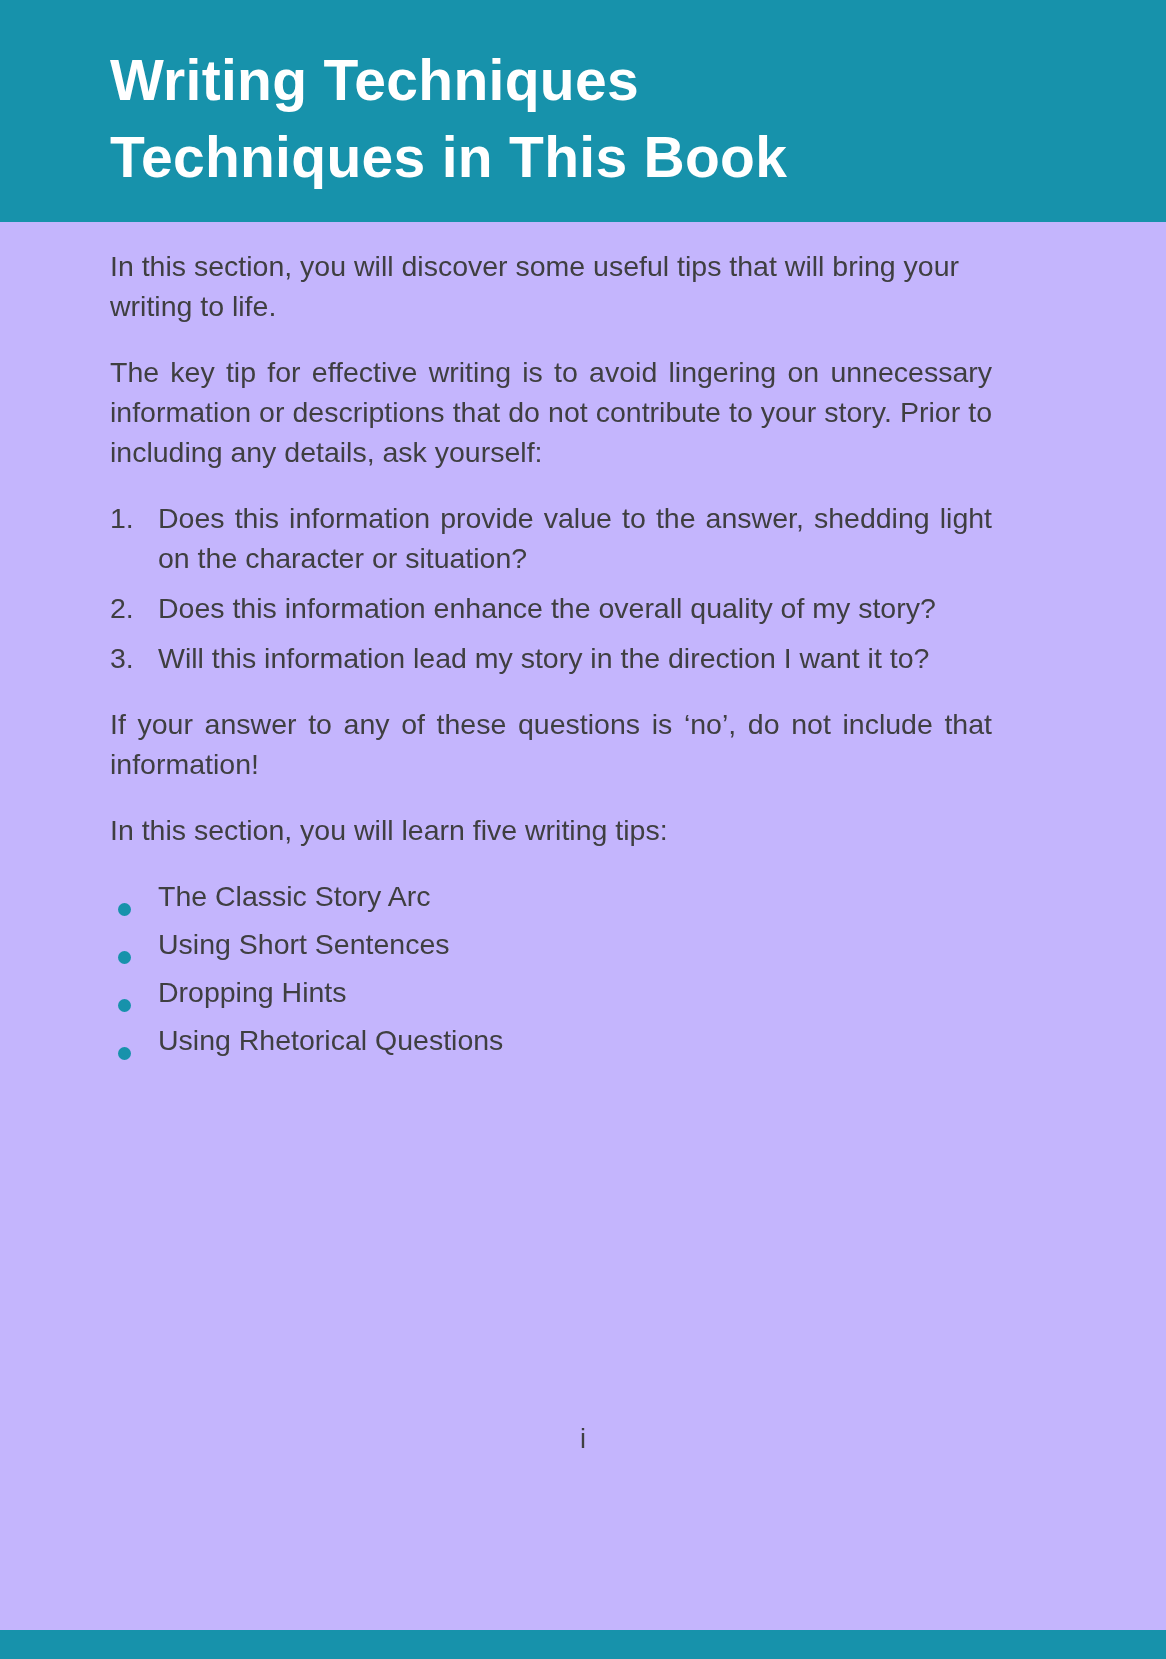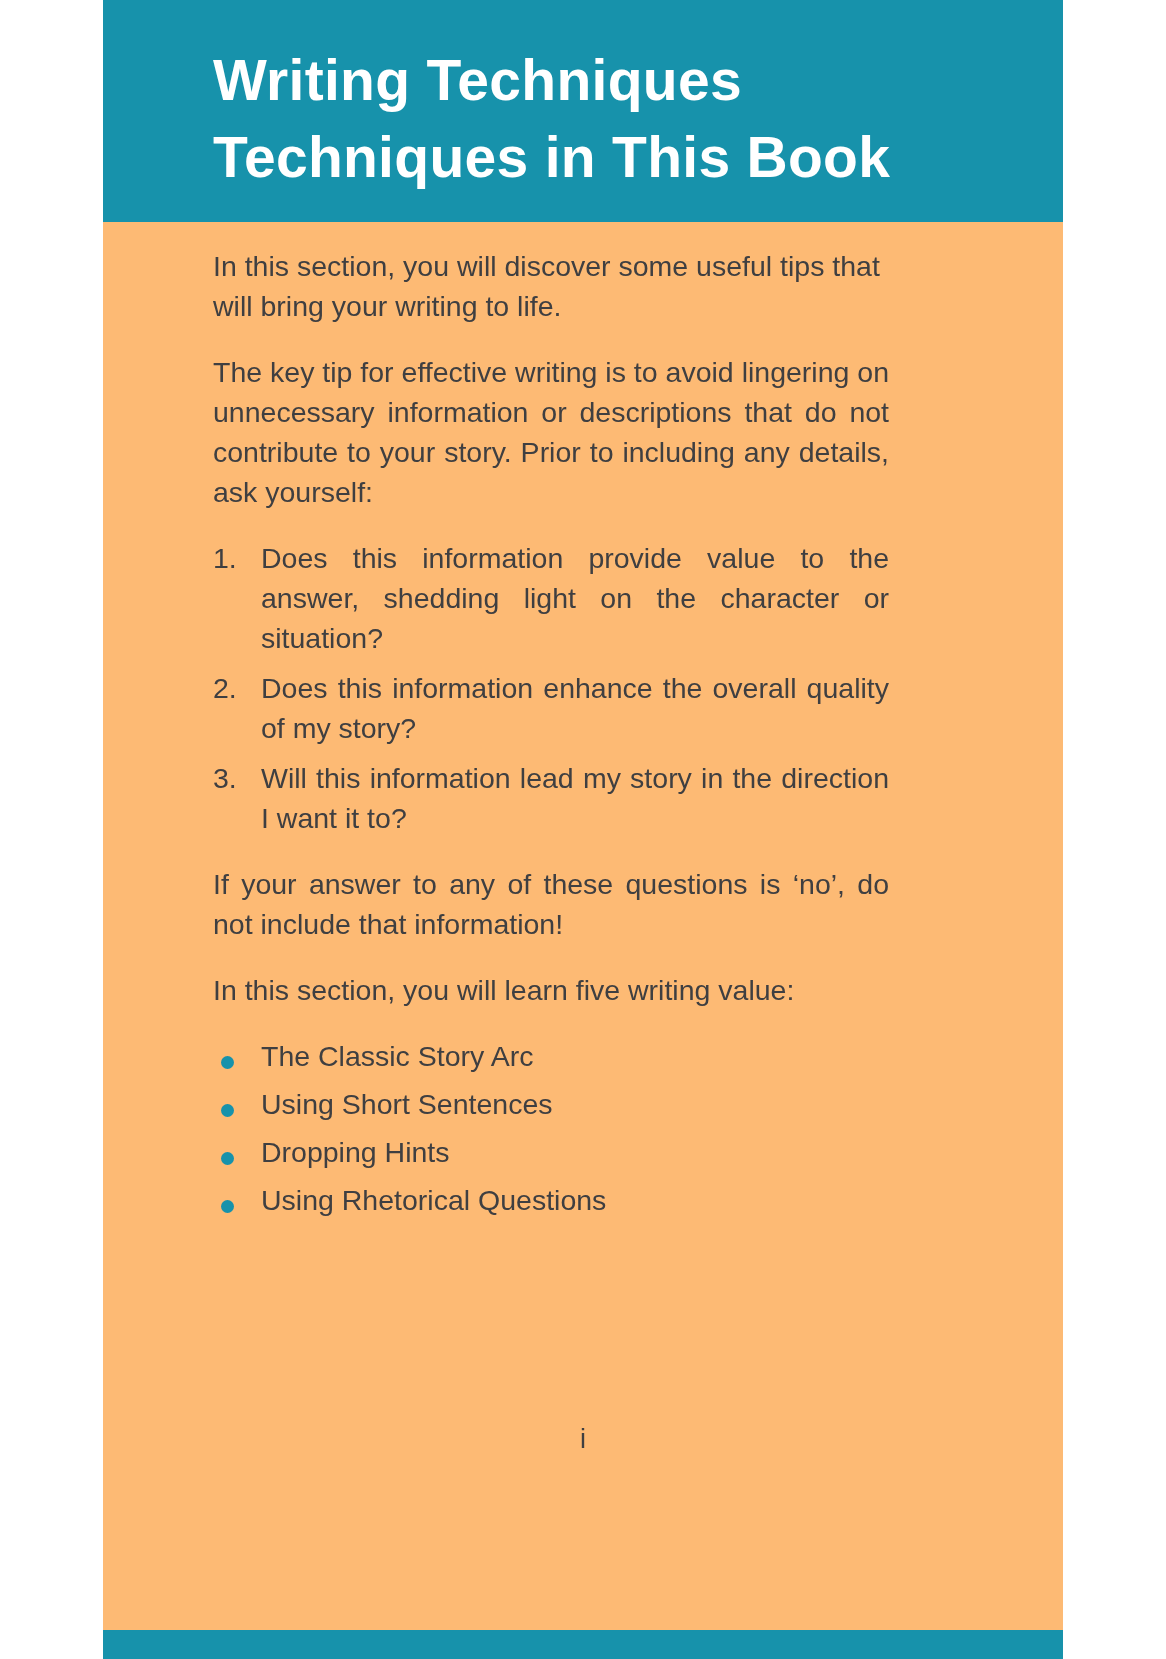--- a/index.html
+++ b/index.html
@@ -3,23 +3,23 @@
 <meta charset="utf-8">
 <style>
   * { margin: 0; padding: 0; box-sizing: border-box; }
   html, body { background: #ffffff; }
   body {
     font-family: "Liberation Sans", sans-serif;
     -webkit-font-smoothing: antialiased;
   }
   .page {
     position: relative;
-    width: 960px;
+    width: 1166px;
     height: 1659px;
-    background: #fdba74;
+    background: #c4b5fd;
     overflow: hidden;
     margin: 0 auto;
   }
   
   .banner {
     width: 100%;
     height: 222px;
     background: var(--accent, #1792ab);
     padding: 42px 60px 0 110px;
   }
@@ -63,21 +63,21 @@
     text-align: justify;
   }
 
   
   .bullets {
     list-style: none;
     margin-top: 2px;
   }
   .bullets li {
     display: flex;
-    align-items: center;
+    align-items: flex-end;
     margin-bottom: 8px;
   }
   .dot {
     flex: 0 0 13px;
     width: 13px;
     height: 13px;
     border-radius: 50%;
     background: var(--accent, #1792ab);
     margin: 13px 0 0 8px;
   }
@@ -133,21 +133,21 @@
         <span class="li-text">Does this information enhance the overall quality of my story?</span>
       </li>
       <li>
         <span class="num">3.</span>
         <span class="li-text">Will this information lead my story in the direction I want it to?</span>
       </li>
     </ol>
 
     <p class="para">If your answer to any of these questions is ‘no’, do not include that information!</p>
 
-    <p class="para no-justify">In this section, you will learn five writing value:</p>
+    <p class="para no-justify">In this section, you will learn five writing tips:</p>
 
     <ul class="bullets">
       <li>
         <span class="dot"></span>
         <span class="bullet-text">The Classic Story Arc</span>
       </li>
       <li>
         <span class="dot"></span>
         <span class="bullet-text">Using Short Sentences</span>
       </li>

